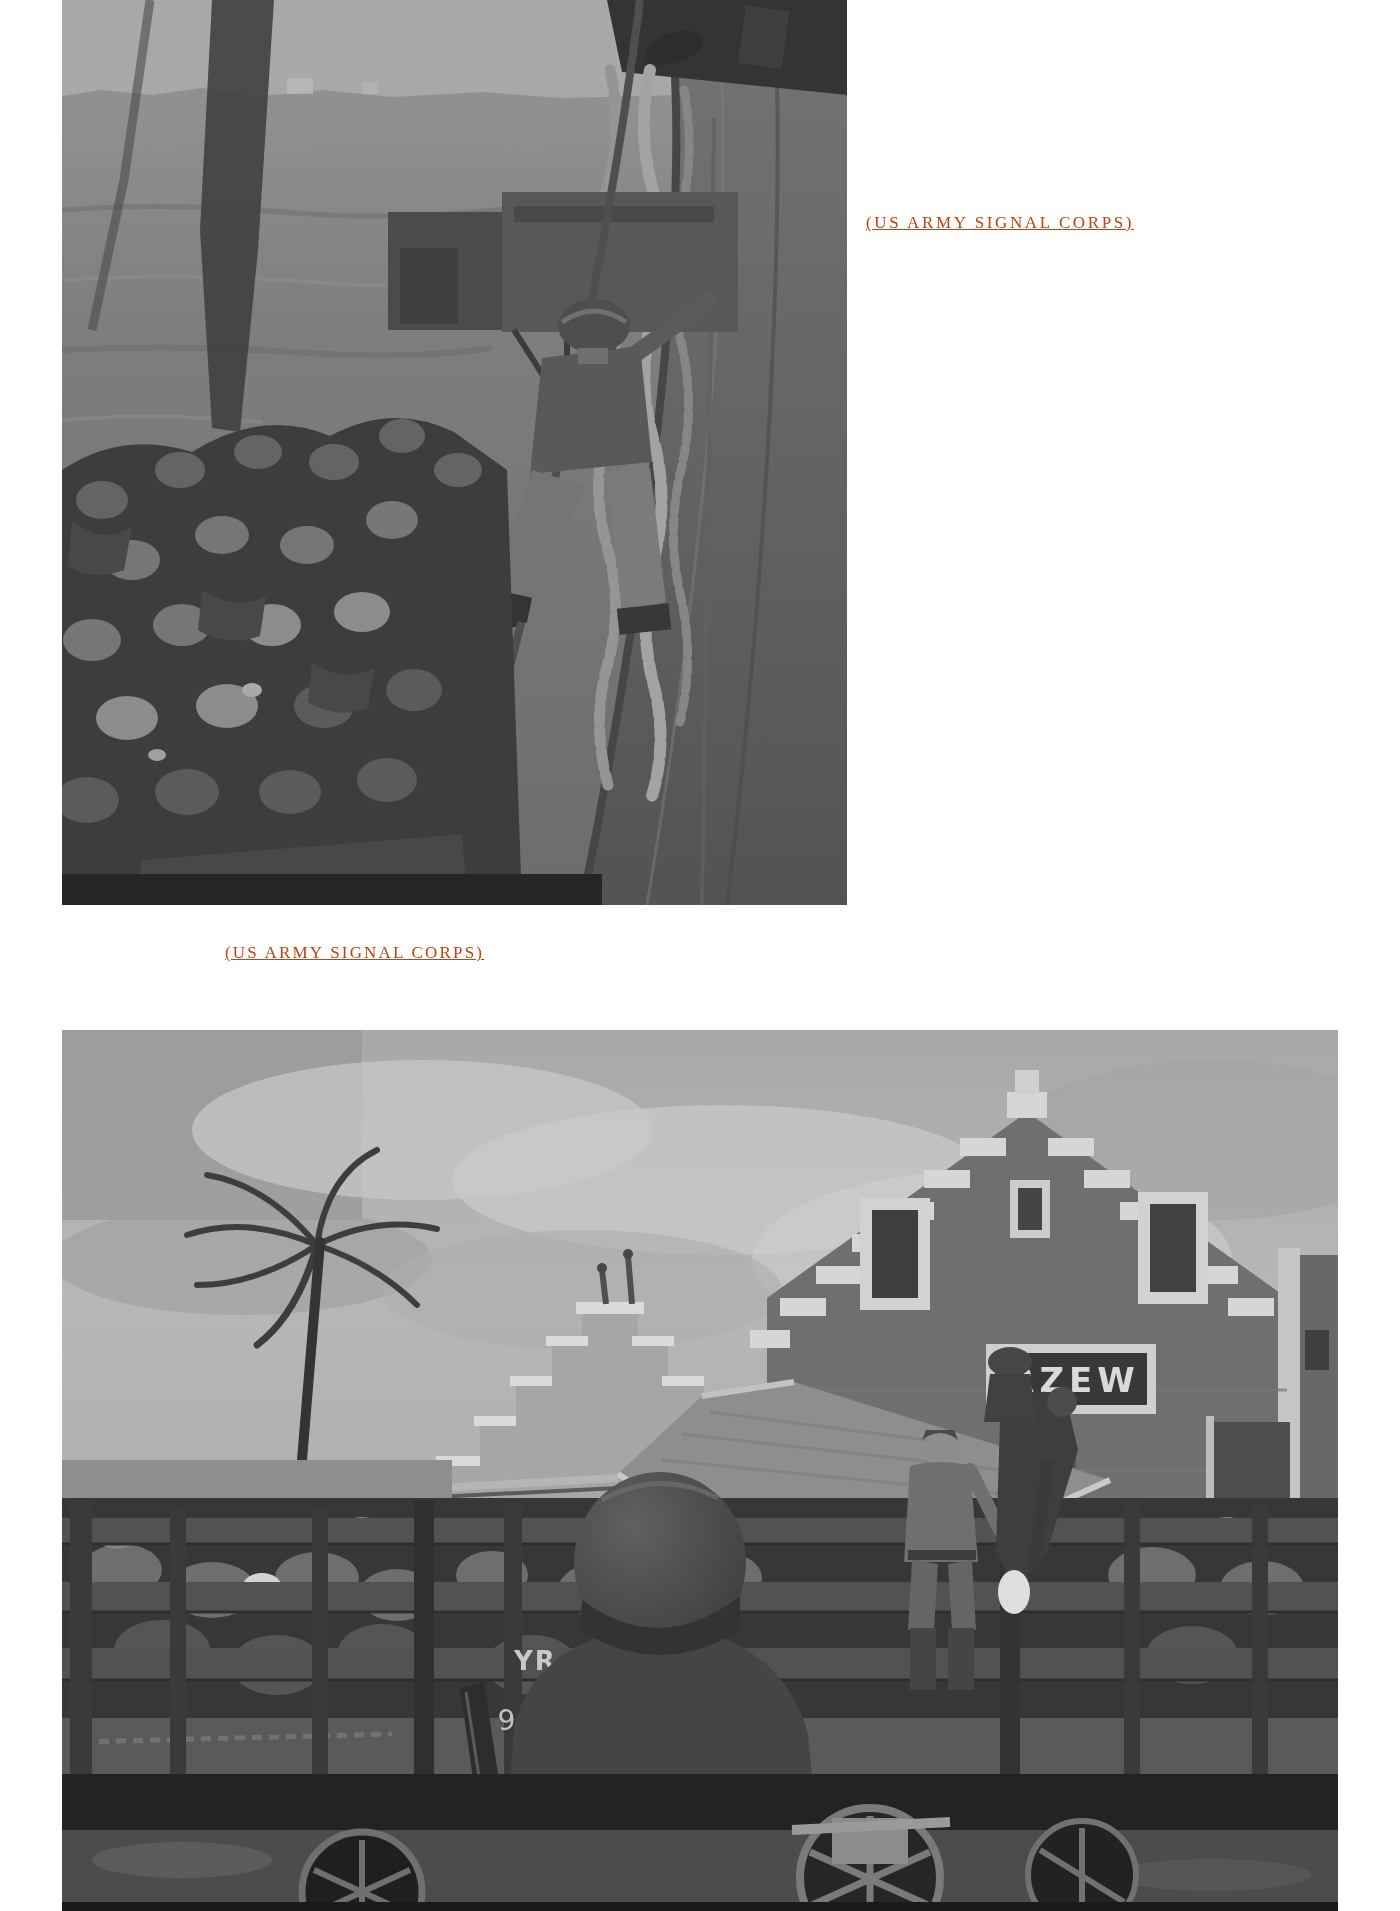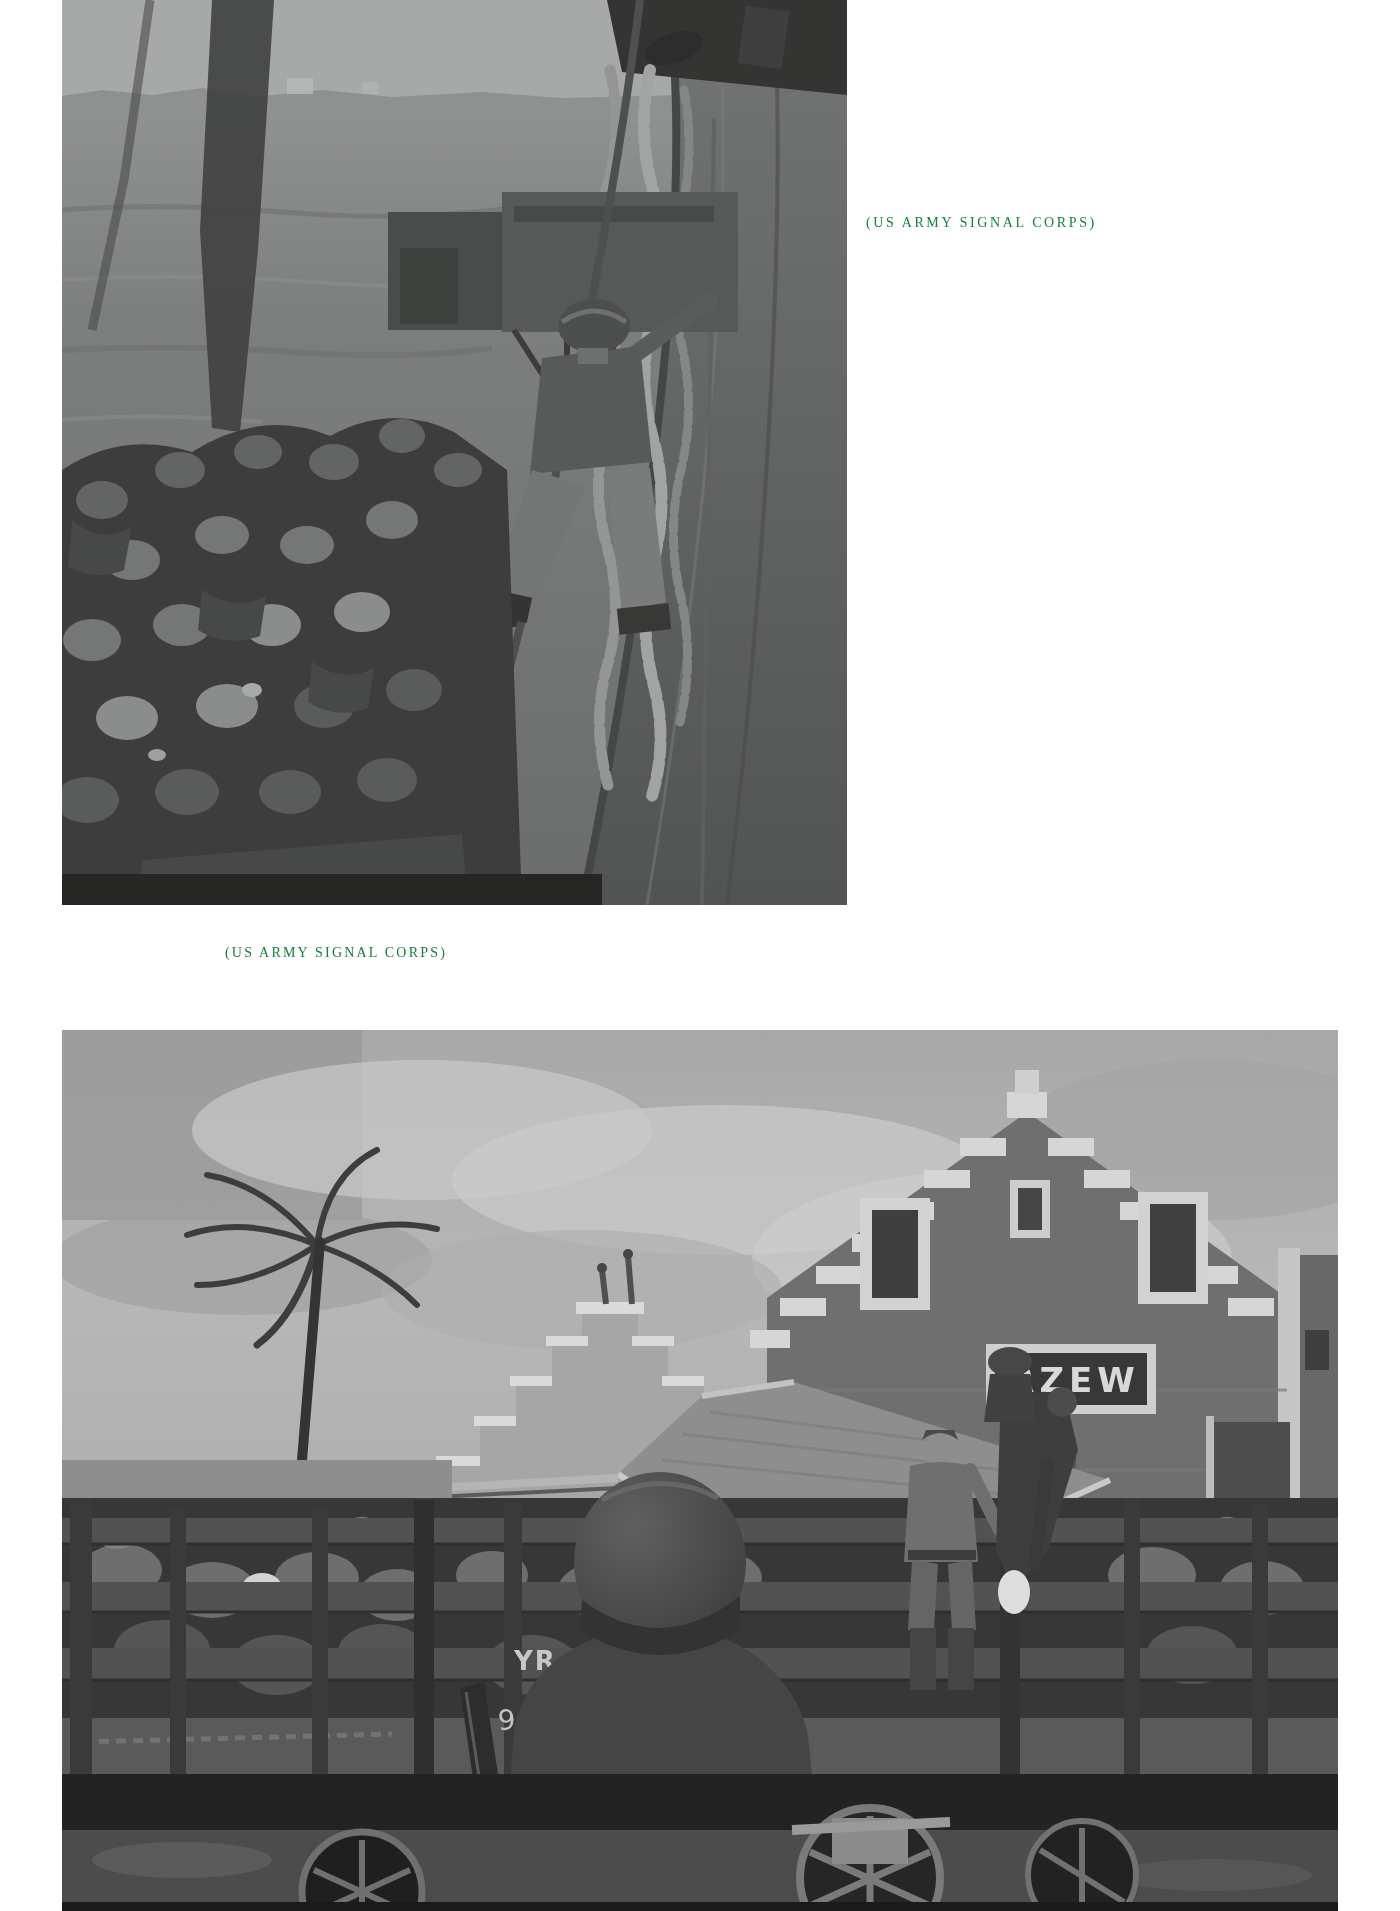--- a/index.html
+++ b/index.html
@@ -23,23 +23,24 @@
   }
   #caption1 {
     left:866px; top:206px; width:288px;
     text-align:justify;
   }
   #caption2 {
     left:225px; top:936px; width:830px;
   }
   .credit {
     display:block;
-    font-size:14px; letter-spacing:2.6px; line-height:30px;
-    color:#15803d;
+    font-size:17px; letter-spacing:2.6px; line-height:30px;
+    color:#c2410c;
     font-variant:normal;
+    text-decoration:underline;
   }
   #caption1 .credit { margin-top:2px; }
   #caption2 .credit { margin-top:2px; letter-spacing:2.2px; }
 
   text { font-family:"DejaVu Sans","Liberation Sans",sans-serif; }
 </style>
 </head>
 <body>
 
 <div class="page">

